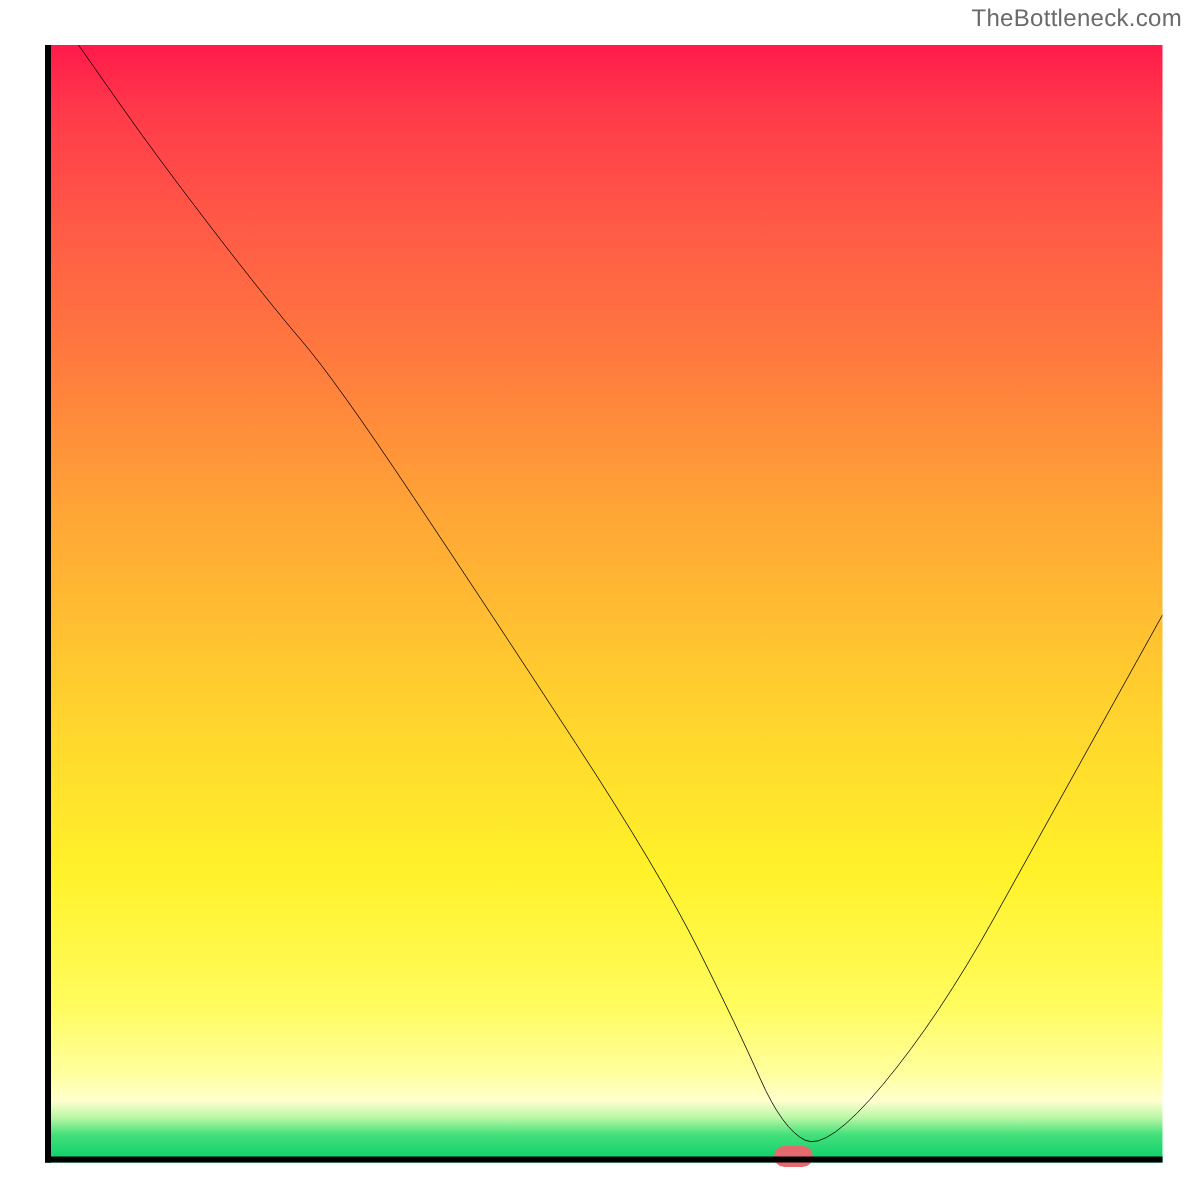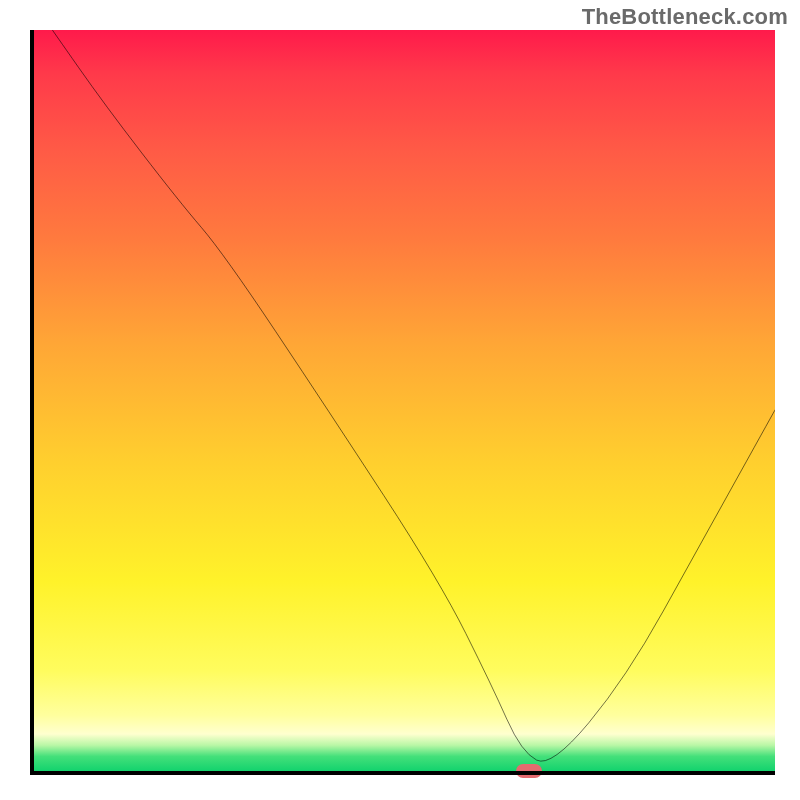--- a/index.html
+++ b/index.html
@@ -12,22 +12,22 @@
   }
   .frame {
     position: relative;
     width: 800px;
     height: 800px;
   }
   .attribution {
     position: absolute;
     top: 4px;
     right: 12px;
-    font-size: 22px;
-    font-weight: 700;
+    font-size: 16px;
+    font-weight: 400;
     color: #6a6a6a;
     letter-spacing: 0.2px;
   }
   
   .plot {
     position: absolute;
     left: 30px;
     top: 30px;
     width: 745px;
     height: 745px;

